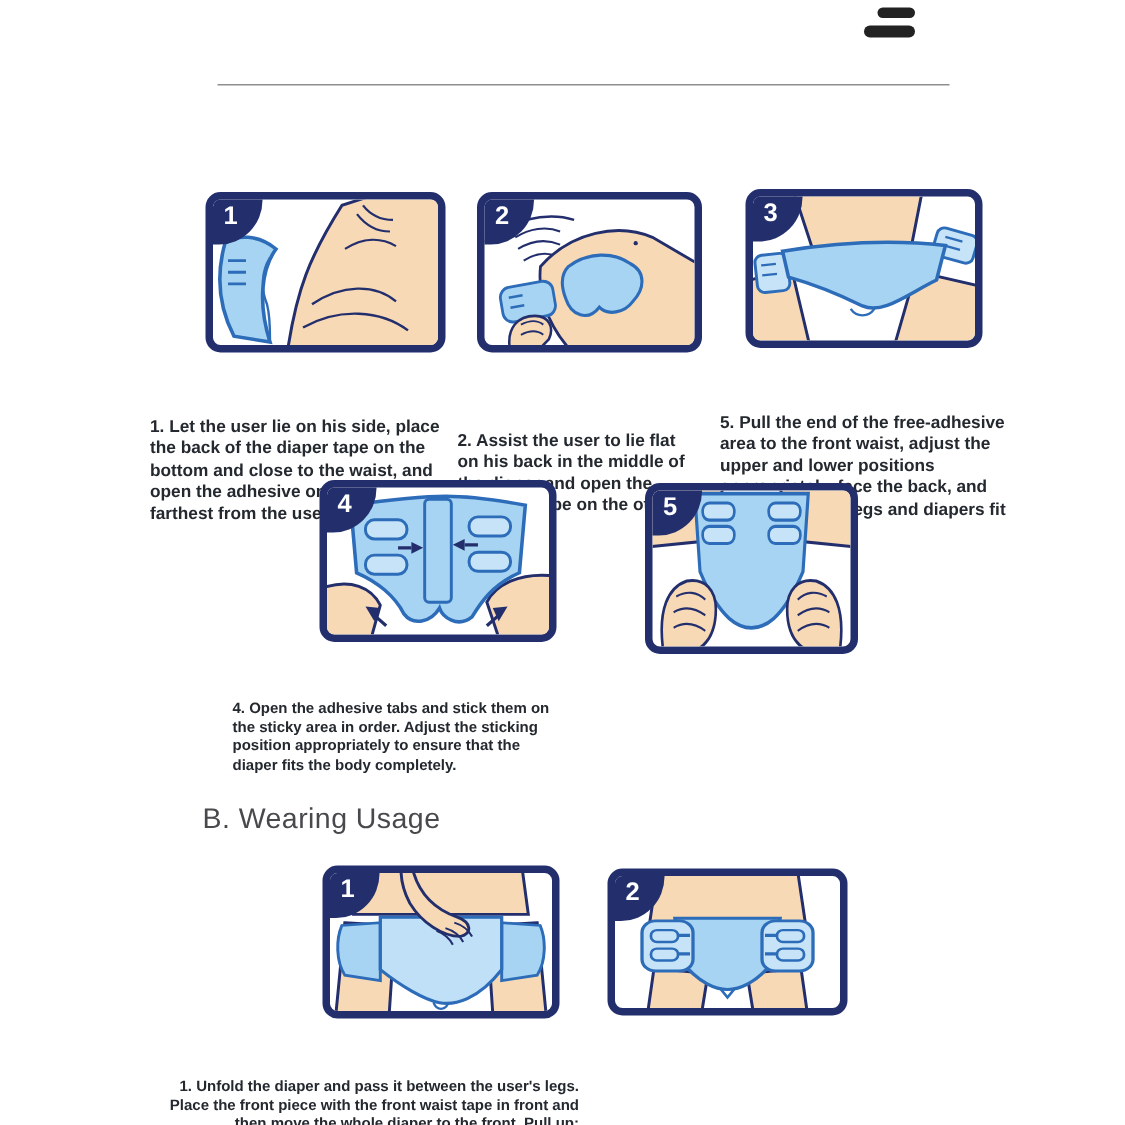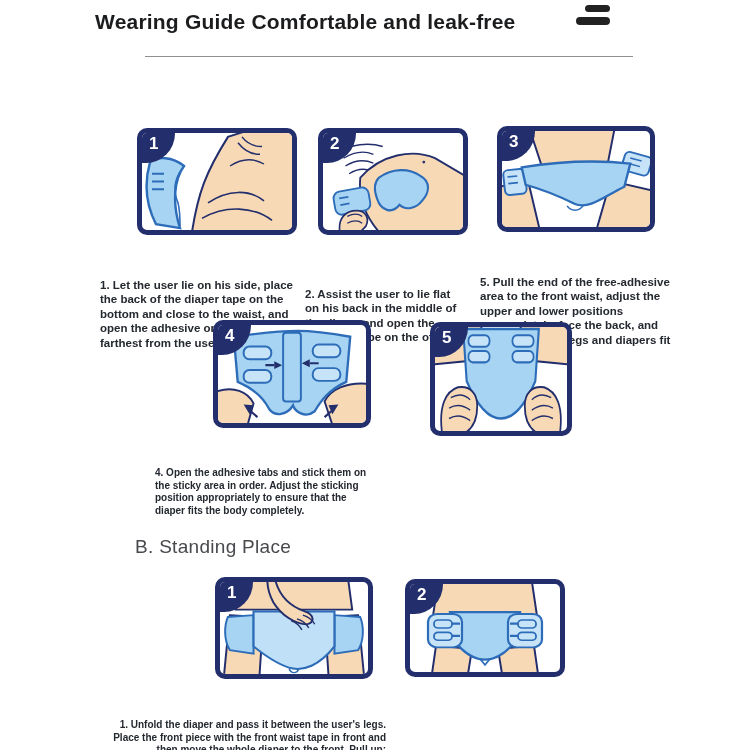--- a/index.html
+++ b/index.html
@@ -23,21 +23,20 @@
   .caption{position:absolute;font-weight:700;color:#24282f;line-height:1.26;margin-top:35px;}
   .cap-sm{font-size:11.5px;}
   .cap-md{font-size:10px;}
   .cap-lg{font-size:13px;}
 </style>
 </head>
 <body>
 
 <div class="page">
 
-  <div class="title">Wearing Guide Comfortable and leak-free</div>
 
   <div class="menu-icon">
     <div class="bar1"></div>
     <div class="bar2"></div>
   </div>
 
   <div class="divider"></div>
 
 
   <div class="figbox" style="left:137px;top:128px;width:160px;height:107px;">
@@ -128,21 +127,21 @@
       <rect x="88" y="23" width="24" height="11" rx="5" fill="#c6e3f8" stroke="#2d6cb8" stroke-width="2"></rect>
       <path d="M8,102 C4,76 12,62 26,58 C40,56 48,64 48,76 C48,90 42,98 34,102 Z" fill="#f7d9b5" stroke="#232e6d" stroke-width="2"></path>
       <path d="M18,68 c8,-4 16,-3 22,2 M16,78 c8,-4 16,-3 24,2 M16,88 c8,-4 16,-3 24,2" fill="none" stroke="#232e6d" stroke-width="1.4"></path>
       <path d="M142,102 C146,76 138,62 124,58 C110,56 102,64 102,76 C102,90 108,98 116,102 Z" fill="#f7d9b5" stroke="#232e6d" stroke-width="2"></path>
       <path d="M132,68 c-8,-4 -16,-3 -22,2 M134,78 c-8,-4 -16,-3 -24,2 M134,88 c-8,-4 -16,-3 -24,2" fill="none" stroke="#232e6d" stroke-width="1.4"></path>
     </svg>
   </div>
 
   <div class="caption cap-md" style="left:155px;top:432px;width:212px;">4. Open the adhesive tabs and stick them on the sticky area in order. Adjust the sticking position appropriately to ensure that the diaper fits the body completely.</div>
 
-  <div class="section-heading" style="left:135px;top:536px;">B. Standing Place</div>
+  <div class="section-heading" style="left:135px;top:536px;">B. Wearing Usage</div>
 
   <div class="figbox" style="left:215px;top:577px;width:158px;height:102px;">
     <span class="badge">1</span>
     <svg viewBox="0 0 150 100" preserveAspectRatio="none">
       <path d="M20,-2 H130 L134,30 H16 Z" fill="#f7d9b5" stroke="#232e6d" stroke-width="2"></path>
       <path d="M10,36 L44,38 L40,102 L4,102 Z" fill="#f7d9b5" stroke="#232e6d" stroke-width="2"></path>
       <path d="M140,36 L106,38 L110,102 L146,102 Z" fill="#f7d9b5" stroke="#232e6d" stroke-width="2"></path>
       <path d="M8,38 C4,48 4,64 10,74 L34,78 L34,36 Z" fill="#a6d4f2" stroke="#2d6cb8" stroke-width="2"></path>
       <path d="M142,38 C146,48 146,64 140,74 L116,78 L116,36 Z" fill="#a6d4f2" stroke="#2d6cb8" stroke-width="2"></path>
       <path d="M34,32 H116 V70 C100,92 84,96 74,94 C64,92 48,82 34,70 Z" fill="#bfe0f7" stroke="#2d6cb8" stroke-width="2.2"></path>

